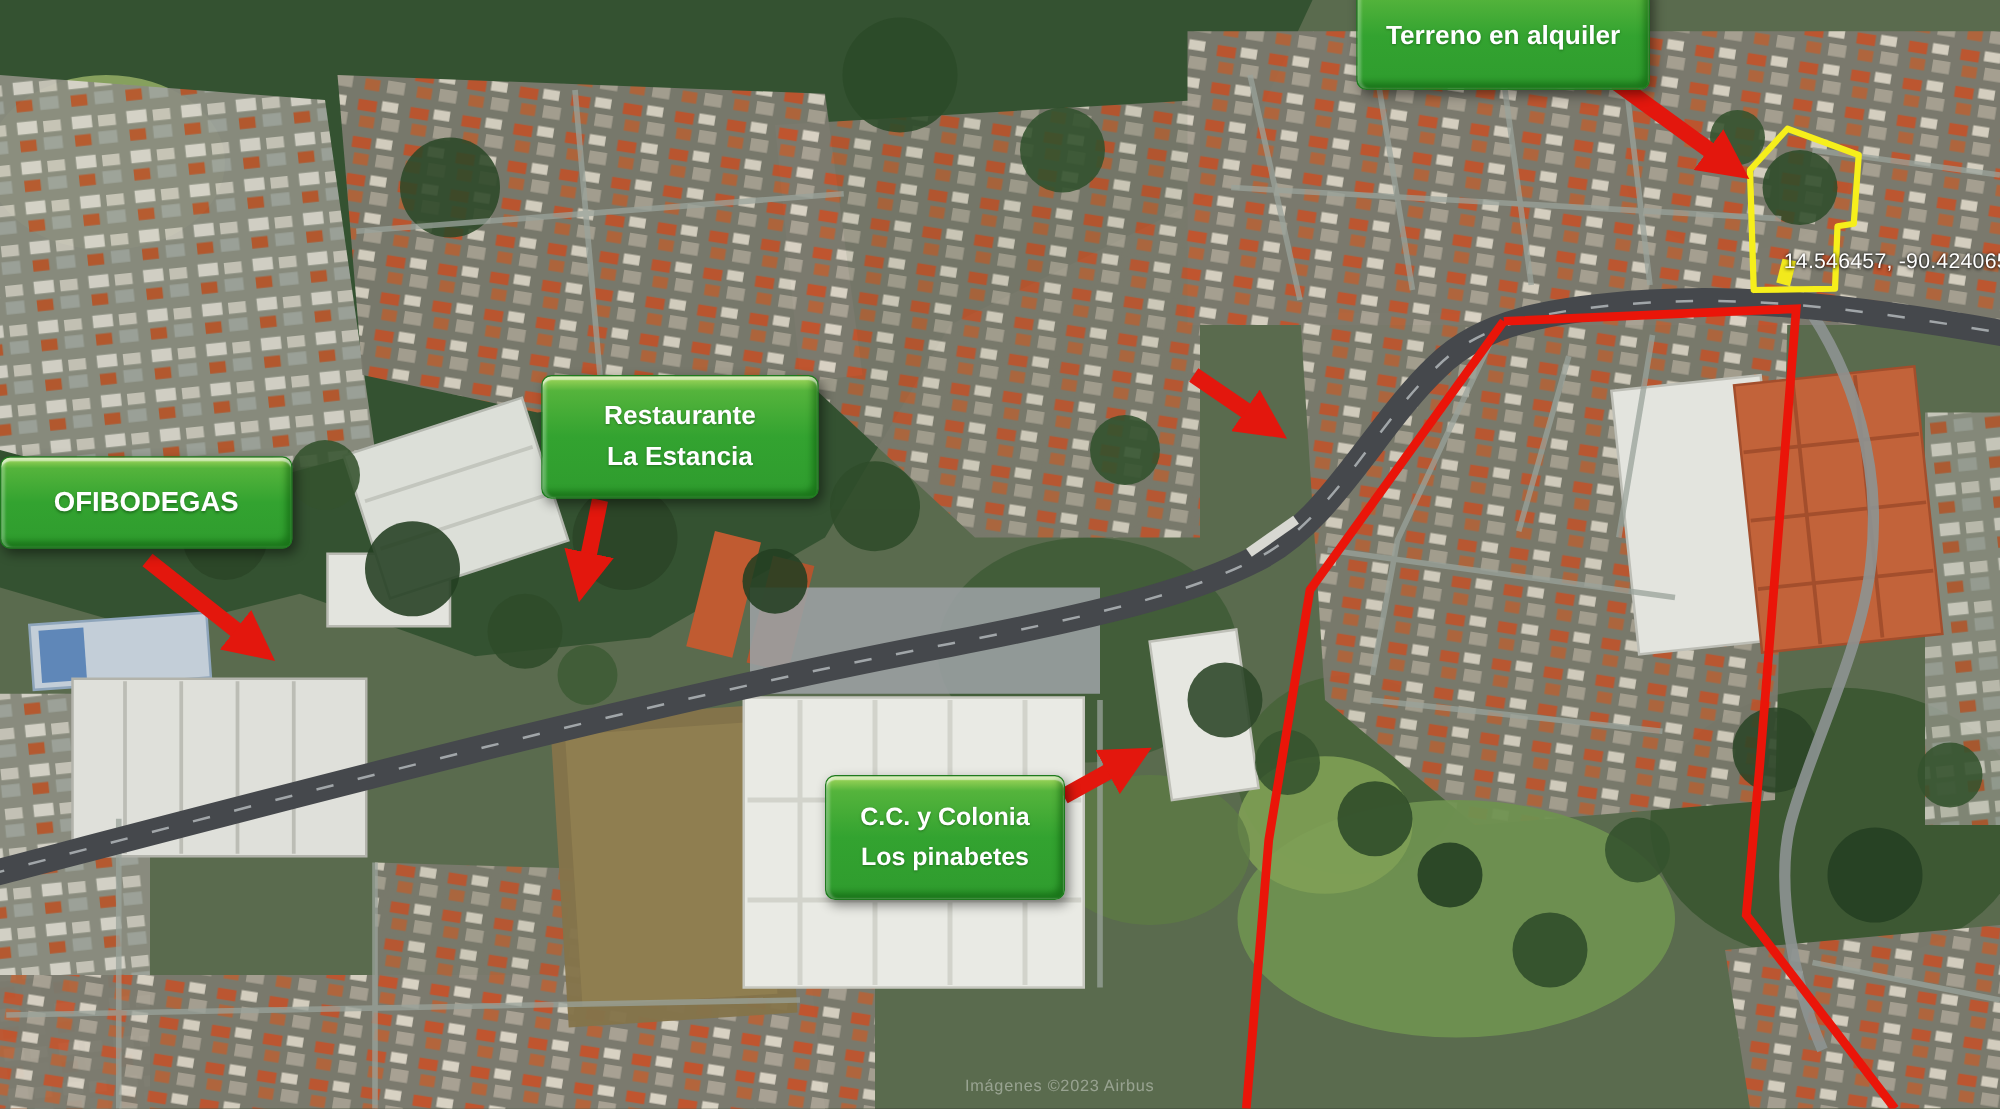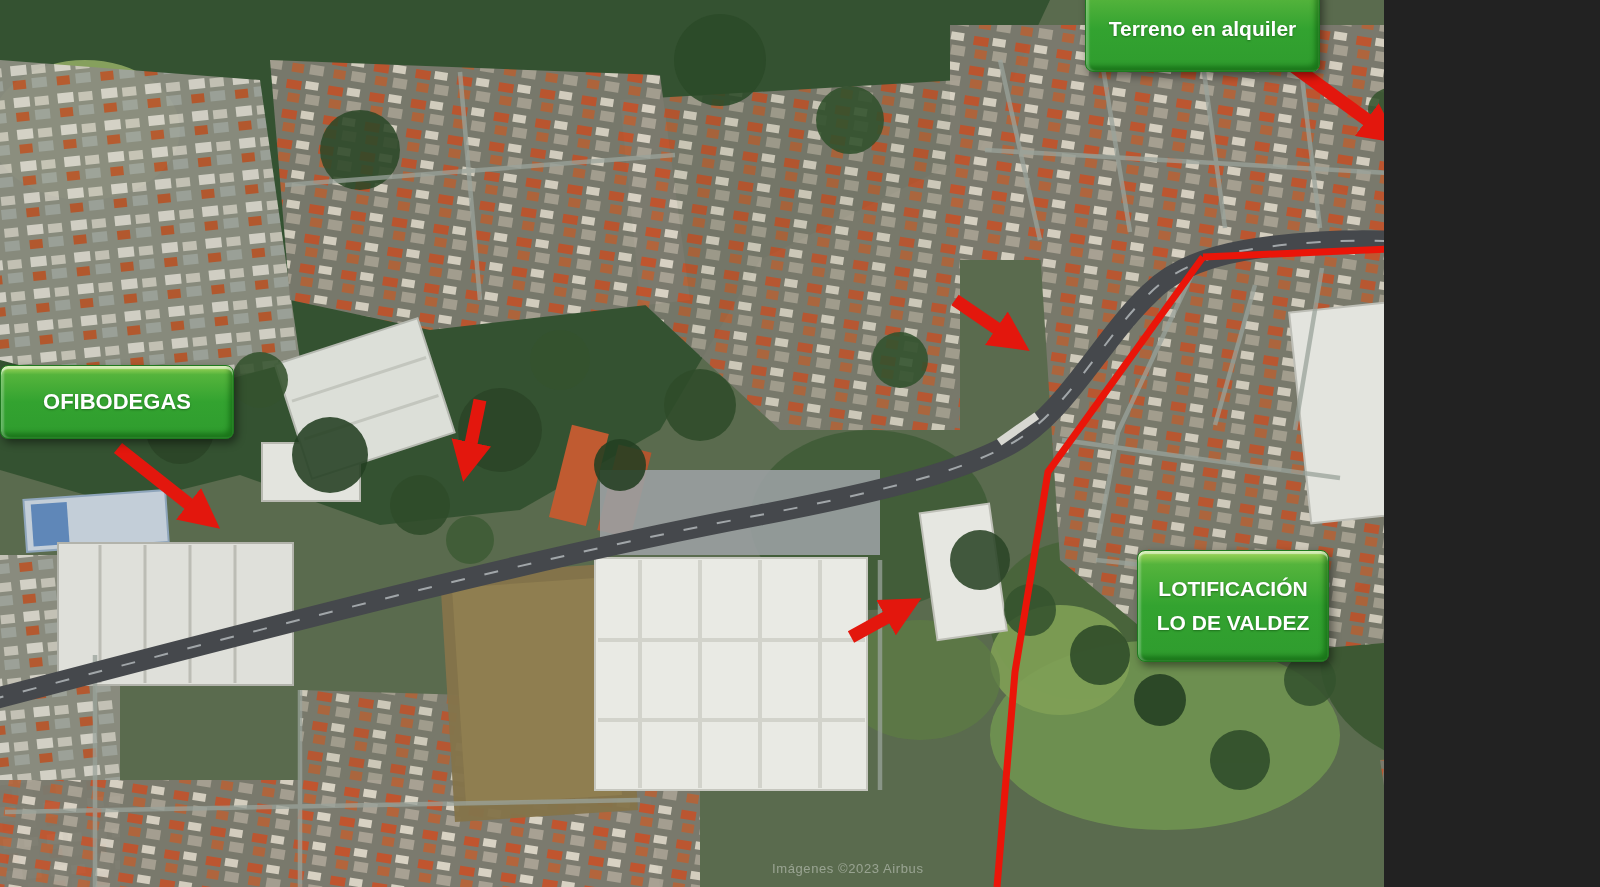--- a/index.html
+++ b/index.html
@@ -1,17 +1,17 @@
 <!DOCTYPE html>
 <html><head>
 <meta charset="utf-8">
 <style>
   html,body{margin:0;padding:0;background:#222;}
   .stage{
-    position:relative;width:1384px;height:887px;overflow:hidden;
+    position:relative;width:1600px;height:887px;overflow:hidden;
     font-family:"Liberation Sans",sans-serif;
     background:#5a6b4e;
   }
   .map-bg{position:absolute;left:0;top:0;width:1600px;height:887px;display:block;}
   .map-label{
     position:absolute;display:flex;flex-direction:column;align-items:center;justify-content:center;
     gap:7px;color:#fff;font-weight:700;text-align:center;white-space:nowrap;
     border-radius:8px;border:1px solid #1e7a1e;line-height:1.25;
     background:linear-gradient(180deg,#a8d95d 0%,#55b43c 12%,#33a330 50%,#2f9c2e 100%);
     box-shadow:inset 0 3px 1px rgba(255,255,255,.55),
@@ -188,27 +188,31 @@
     <line x1="955" y1="300" x2="1018" y2="343" stroke="#e3170d" stroke-width="13" marker-end="url(#ah)"></line>
     <line x1="851" y1="637" x2="909" y2="605" stroke="#e3170d" stroke-width="13" marker-end="url(#ah)"></line>
     <line x1="1293" y1="66" x2="1388" y2="135" stroke="#e3170d" stroke-width="13" marker-end="url(#ah)"></line>
   </svg>
 
   <div class="map-label" style="left:1085px;top:-14px;width:233px;height:84px;font-size:21px;">
     <span>Terreno en alquiler</span>
   </div>
 
 
+  <div class="map-label" style="left:433px;top:300px;width:220px;height:97px;font-size:21px;">
+    <span>Restaurante</span>
+    <span>La Estancia</span>
+  </div>
 
   <div class="map-label" style="left:0px;top:365px;width:232px;height:72px;font-size:22px;justify-content:center;">
     <span>OFIBODEGAS</span>
   </div>
 
-
-  <div class="map-label" style="left:1137px;top:550px;width:190px;height:110px;font-size:21px;">
-    <span>LOTIFICACIÓN</span>
-    <span>LO DE VALDEZ</span>
-  </div>
+  <div class="map-label" style="left:660px;top:620px;width:190px;height:98px;font-size:20px;">
+    <span>C.C. y Colonia</span>
+    <span>Los pinabetes</span>
+  </div>
+
 
   <div class="coords" style="left:1427px;top:199px;">14.546457, -90.424065</div>
   <div class="watermark" style="left:772px;top:861px;">Imágenes ©2023 Airbus</div>
 
 </div>
 
 </body></html>

